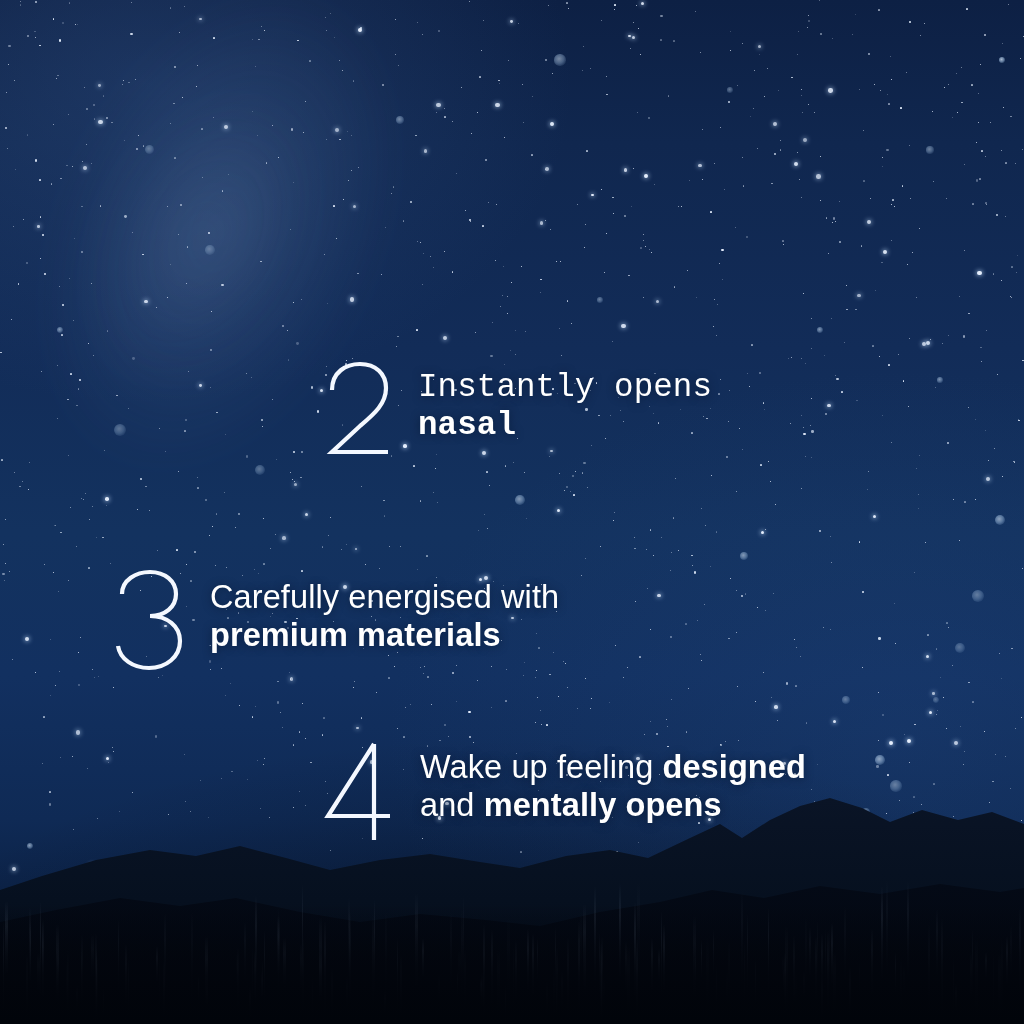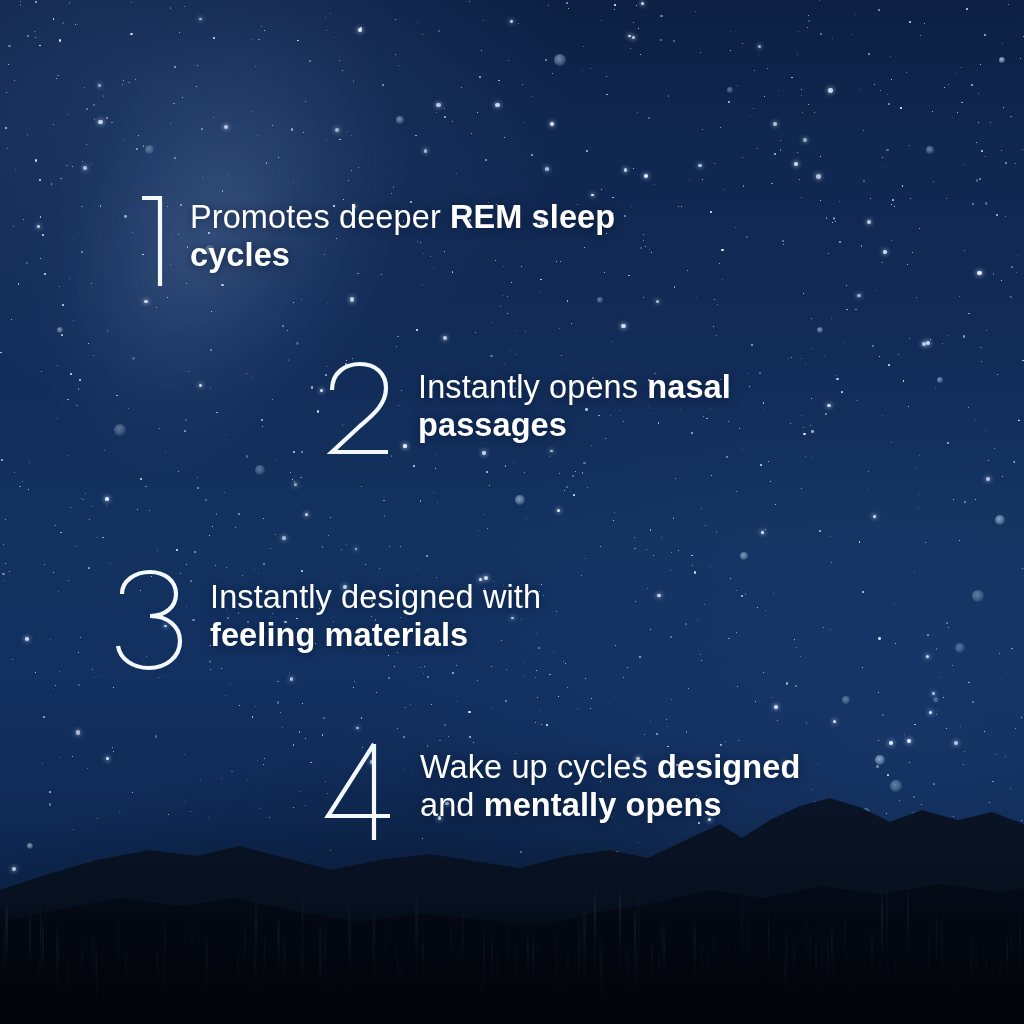--- a/index.html
+++ b/index.html
@@ -151,21 +151,21 @@
     font-weight: 700;
   }
 
   
   #item-1 { left: 128px; top: 186px; }
   #item-1 .numeral { width: 62px; margin-right: 0px; }
   #item-1 .copy { margin-left: 0px; padding-top: 13px; max-width: 500px; }
 
   #item-2 { left: 322px; top: 356px; }
   #item-2 .numeral { width: 78px; }
-  #item-2 .copy { margin-left: 18px; padding-top: 13px; max-width: 400px; }
+  #item-2 .copy { margin-left: 18px; padding-top: 13px; max-width: 400px; font-family: Liberation Mono, monospace; }
 
   #item-3 { left: 110px; top: 566px; }
   #item-3 .numeral { width: 80px; }
   #item-3 .copy { margin-left: 20px; padding-top: 13px; max-width: 420px; }
 
   #item-4 { left: 322px; top: 736px; }
   #item-4 .numeral { width: 78px; }
   #item-4 .copy { margin-left: 20px; padding-top: 13px; max-width: 470px; }
 </style>
 </head>
@@ -1557,64 +1557,52 @@
         <div class="streak" style="left: 560.5px; height: 34.2px; bottom: 19.1px; width: 2.5px; opacity: 0.39;"></div>
         <div class="streak" style="left: 935.5px; height: 64.9px; bottom: 50.3px; width: 2.3px; opacity: 0.27;"></div>
         <div class="streak" style="left: 490.7px; height: 73.9px; bottom: 21.2px; width: 2.5px; opacity: 0.45;"></div>
         <div class="streak" style="left: 29.6px; height: 57.1px; bottom: 43.6px; width: 1.4px; opacity: 0.38;"></div>
       </div>
     <div class="ground-glow"></div>
   </div>
 
   <div class="items">
 
-    <div class="item" id="item-1">
-      <div class="numeral">
-        <svg width="56" height="112" viewBox="0 0 56 112" aria-hidden="true">
-          <polyline points="14,12 32,12 32,100"></polyline>
-        </svg>
-      </div>
-      <div class="copy">
-        <span>Promotes deeper </span><b>REM sleep</b><br>
-        <b>cycles</b>
-      </div>
-    </div>
 
     <div class="item" id="item-2">
       <div class="numeral">
         <svg width="74" height="112" viewBox="0 0 74 112" aria-hidden="true">
           <path d="M10,34 C10,16 24,8 38,8 C54,8 64,18 64,32 C64,48 52,58 38,70 L10,96 L66,96"></path>
         </svg>
       </div>
       <div class="copy">
         <span>Instantly opens </span><b>nasal</b><br>
-        <b>passages</b>
       </div>
     </div>
 
     <div class="item" id="item-3">
       <div class="numeral">
         <svg width="76" height="112" viewBox="0 0 76 112" aria-hidden="true">
           <path d="M12,28 C12,14 26,6 40,6 C55,6 66,15 66,28 C66,41 55,50 40,50
                    C57,50 70,60 70,75 C70,91 56,102 39,102 C23,102 10,93 8,80"></path>
         </svg>
       </div>
       <div class="copy">
-        <span>Instantly designed with</span><br>
-        <b>feeling materials</b>
+        <span>Carefully energised with</span><br>
+        <b>premium materials</b>
       </div>
     </div>
 
     <div class="item" id="item-4">
       <div class="numeral">
         <svg width="74" height="112" viewBox="0 0 74 112" aria-hidden="true">
           <polyline points="52,8 6,80 68,80"></polyline>
           <line x1="52" y1="8" x2="52" y2="104"></line>
         </svg>
       </div>
       <div class="copy">
-        <span>Wake up cycles </span><b>designed</b><br>
+        <span>Wake up feeling </span><b>designed</b><br>
         <span>and </span><b>mentally opens</b>
       </div>
     </div>
 
   </div>
 </div>
 
 </body></html>

